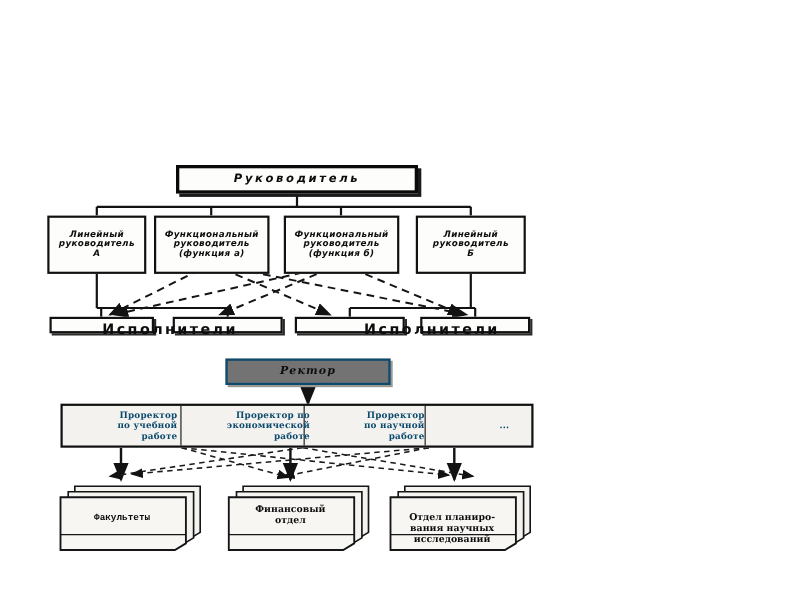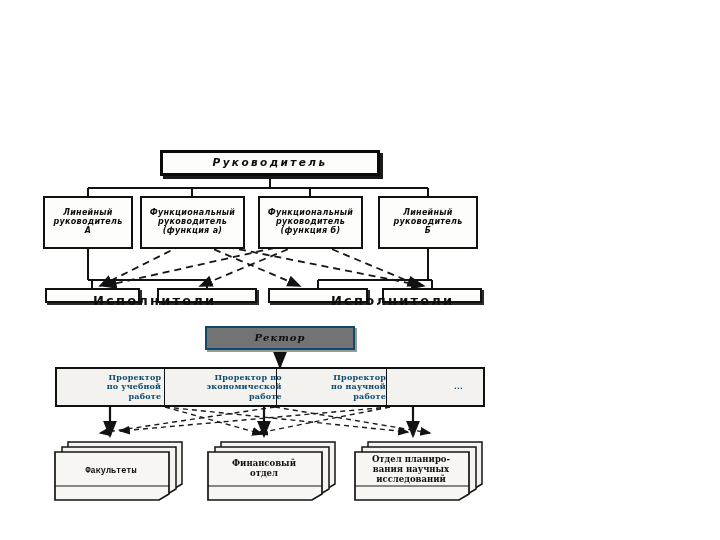--- a/index.html
+++ b/index.html
@@ -155,21 +155,21 @@
     font-size: 8.5px;
     color: #0d0d0d;
     line-height: 1.2;
     white-space: pre-line;
   }
   #ch2-doc-fac  { left: 52px;  top: 440px; }
   #ch2-doc-fin  { left: 205px; top: 440px; }
   #ch2-doc-plan { left: 352px; top: 440px; }
   #ch2-doc-fac .lbl  { top: 26px; font-family: Liberation Mono, monospace; }
   #ch2-doc-fin .lbl  { top: 18px; }
-  #ch2-doc-plan .lbl { top: 14px; }
+  #ch2-doc-plan .lbl { top: 26px; }
 </style>
 </head>
 <body>
 
 <div id="slide">
 
   <svg id="canvas" viewBox="0 0 720 540" xmlns="http://www.w3.org/2000/svg">
     <defs>
       <marker id="arrS" markerWidth="9" markerHeight="9" refX="7" refY="3.2" orient="auto" markerUnits="strokeWidth">
         <path d="M0,0 L8,3.2 L0,6.4 z" fill="#121212"></path>

